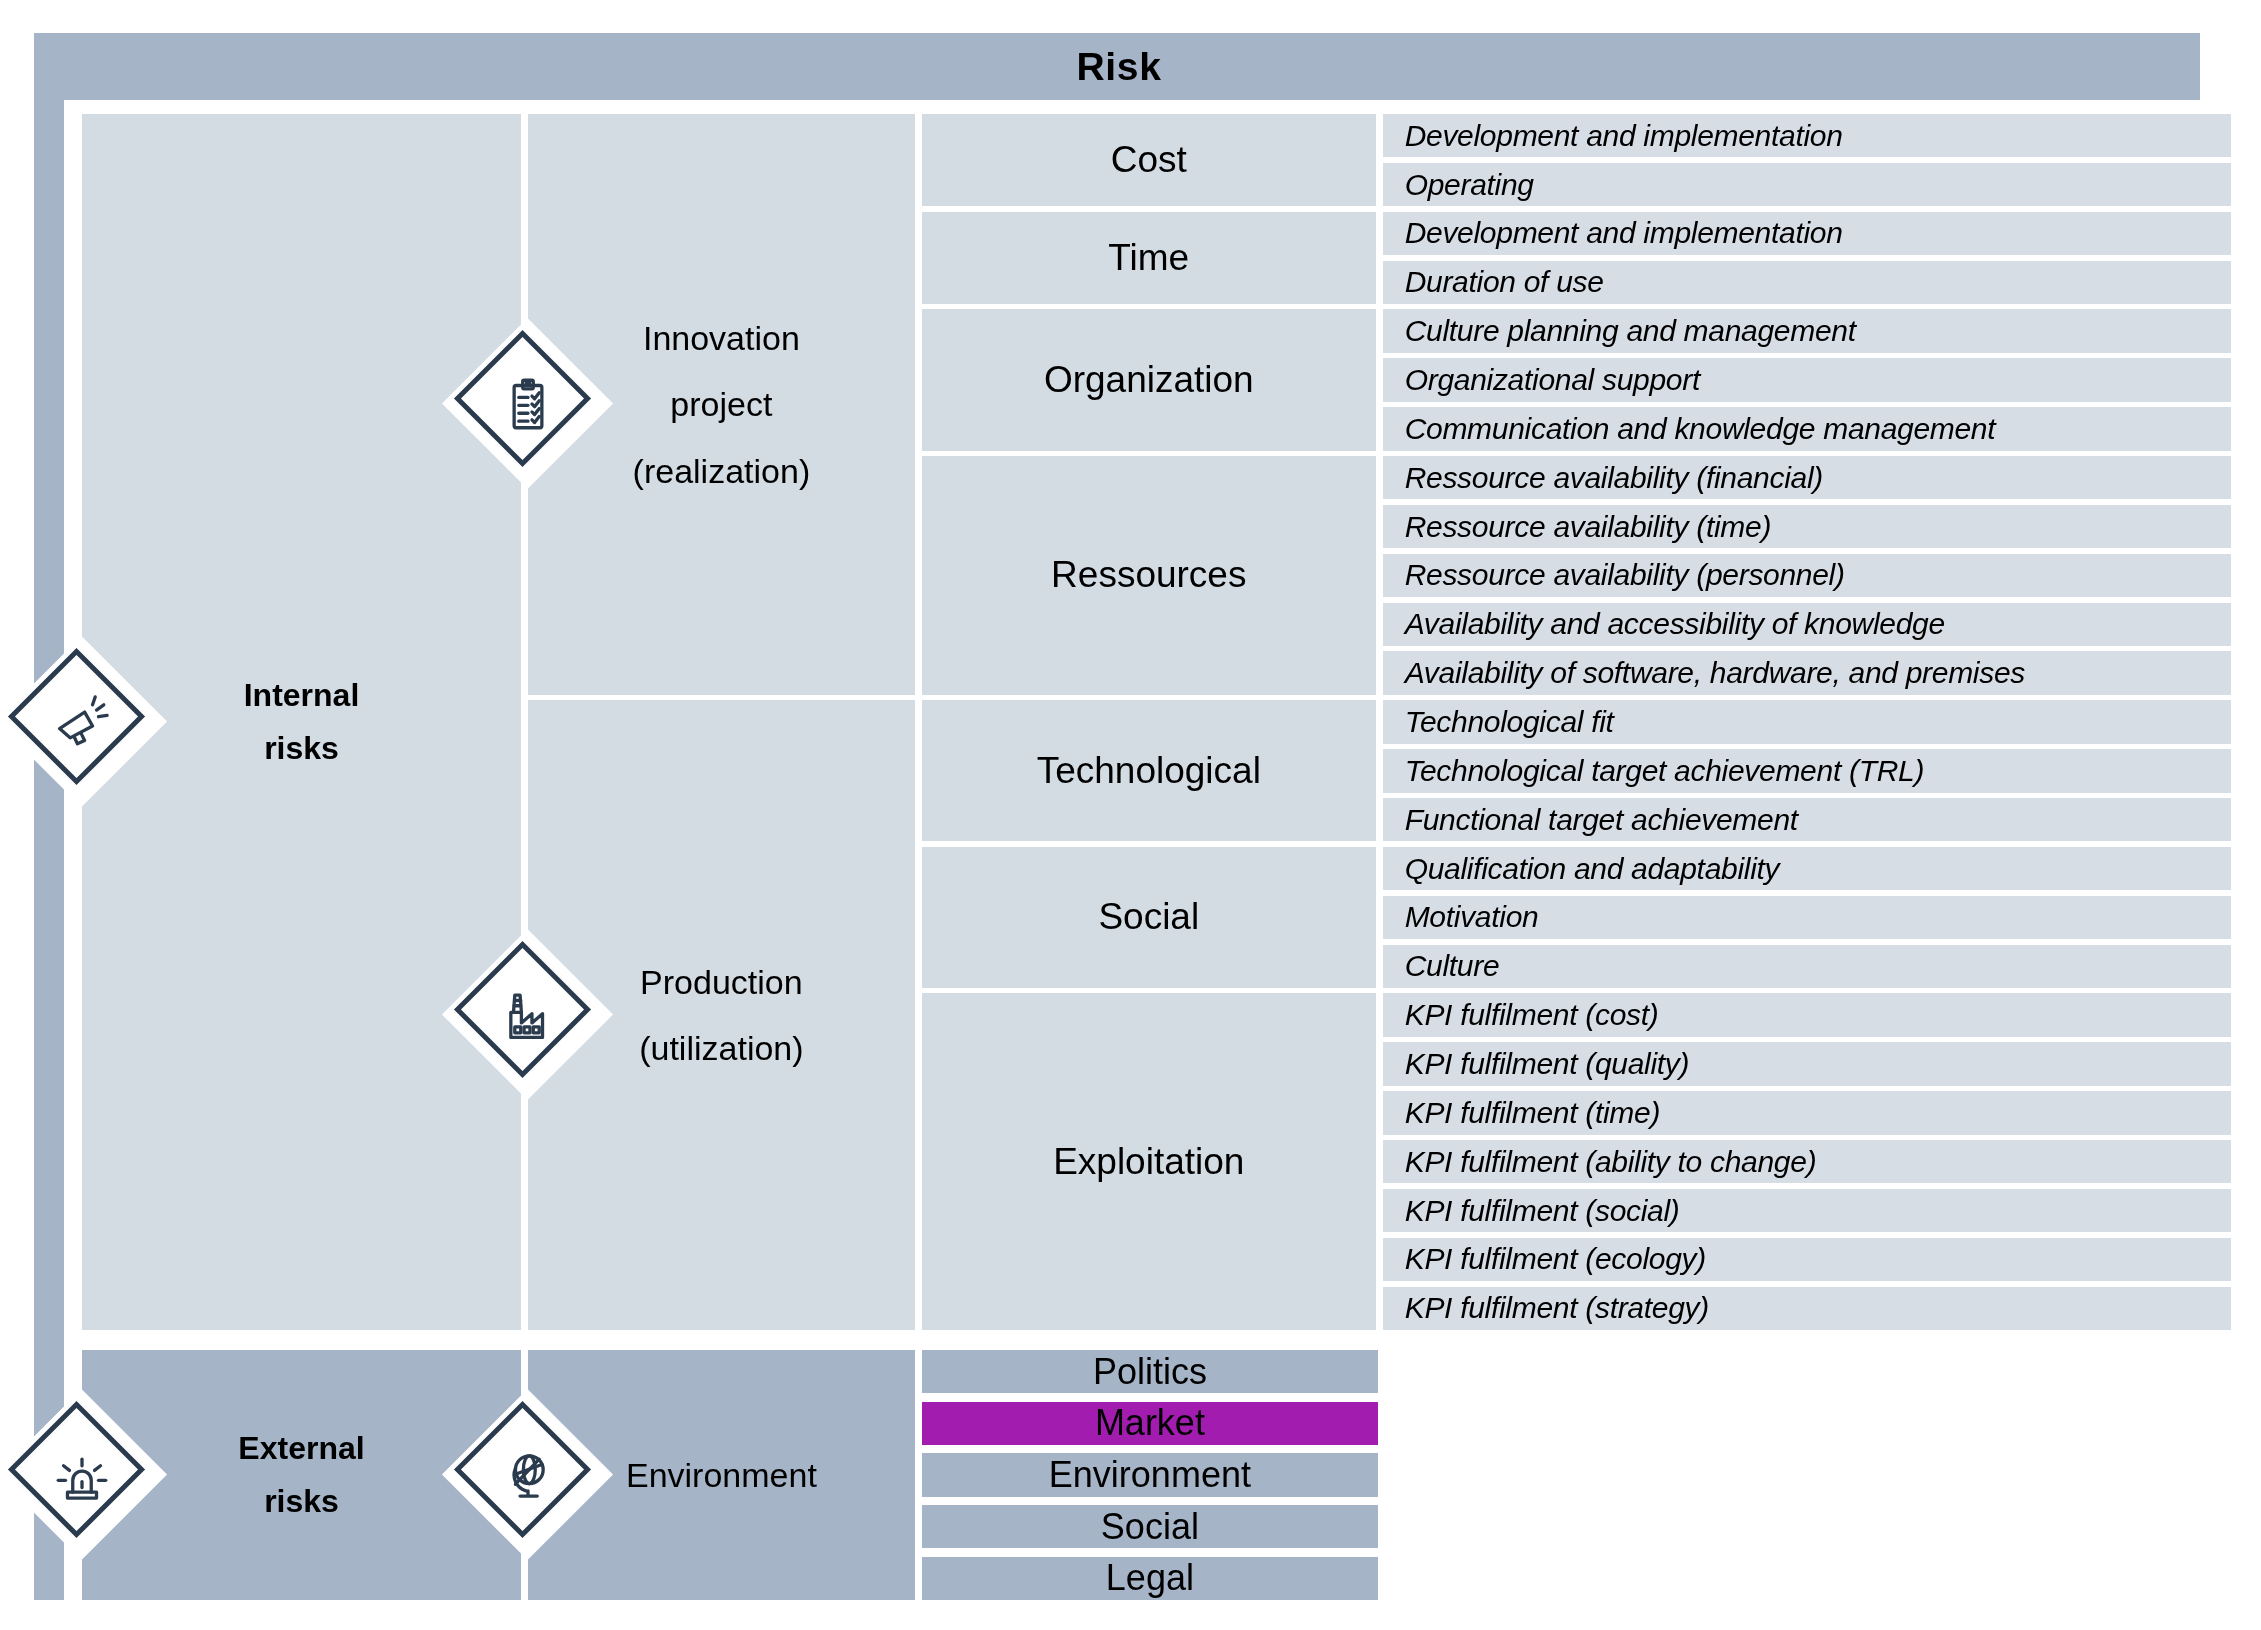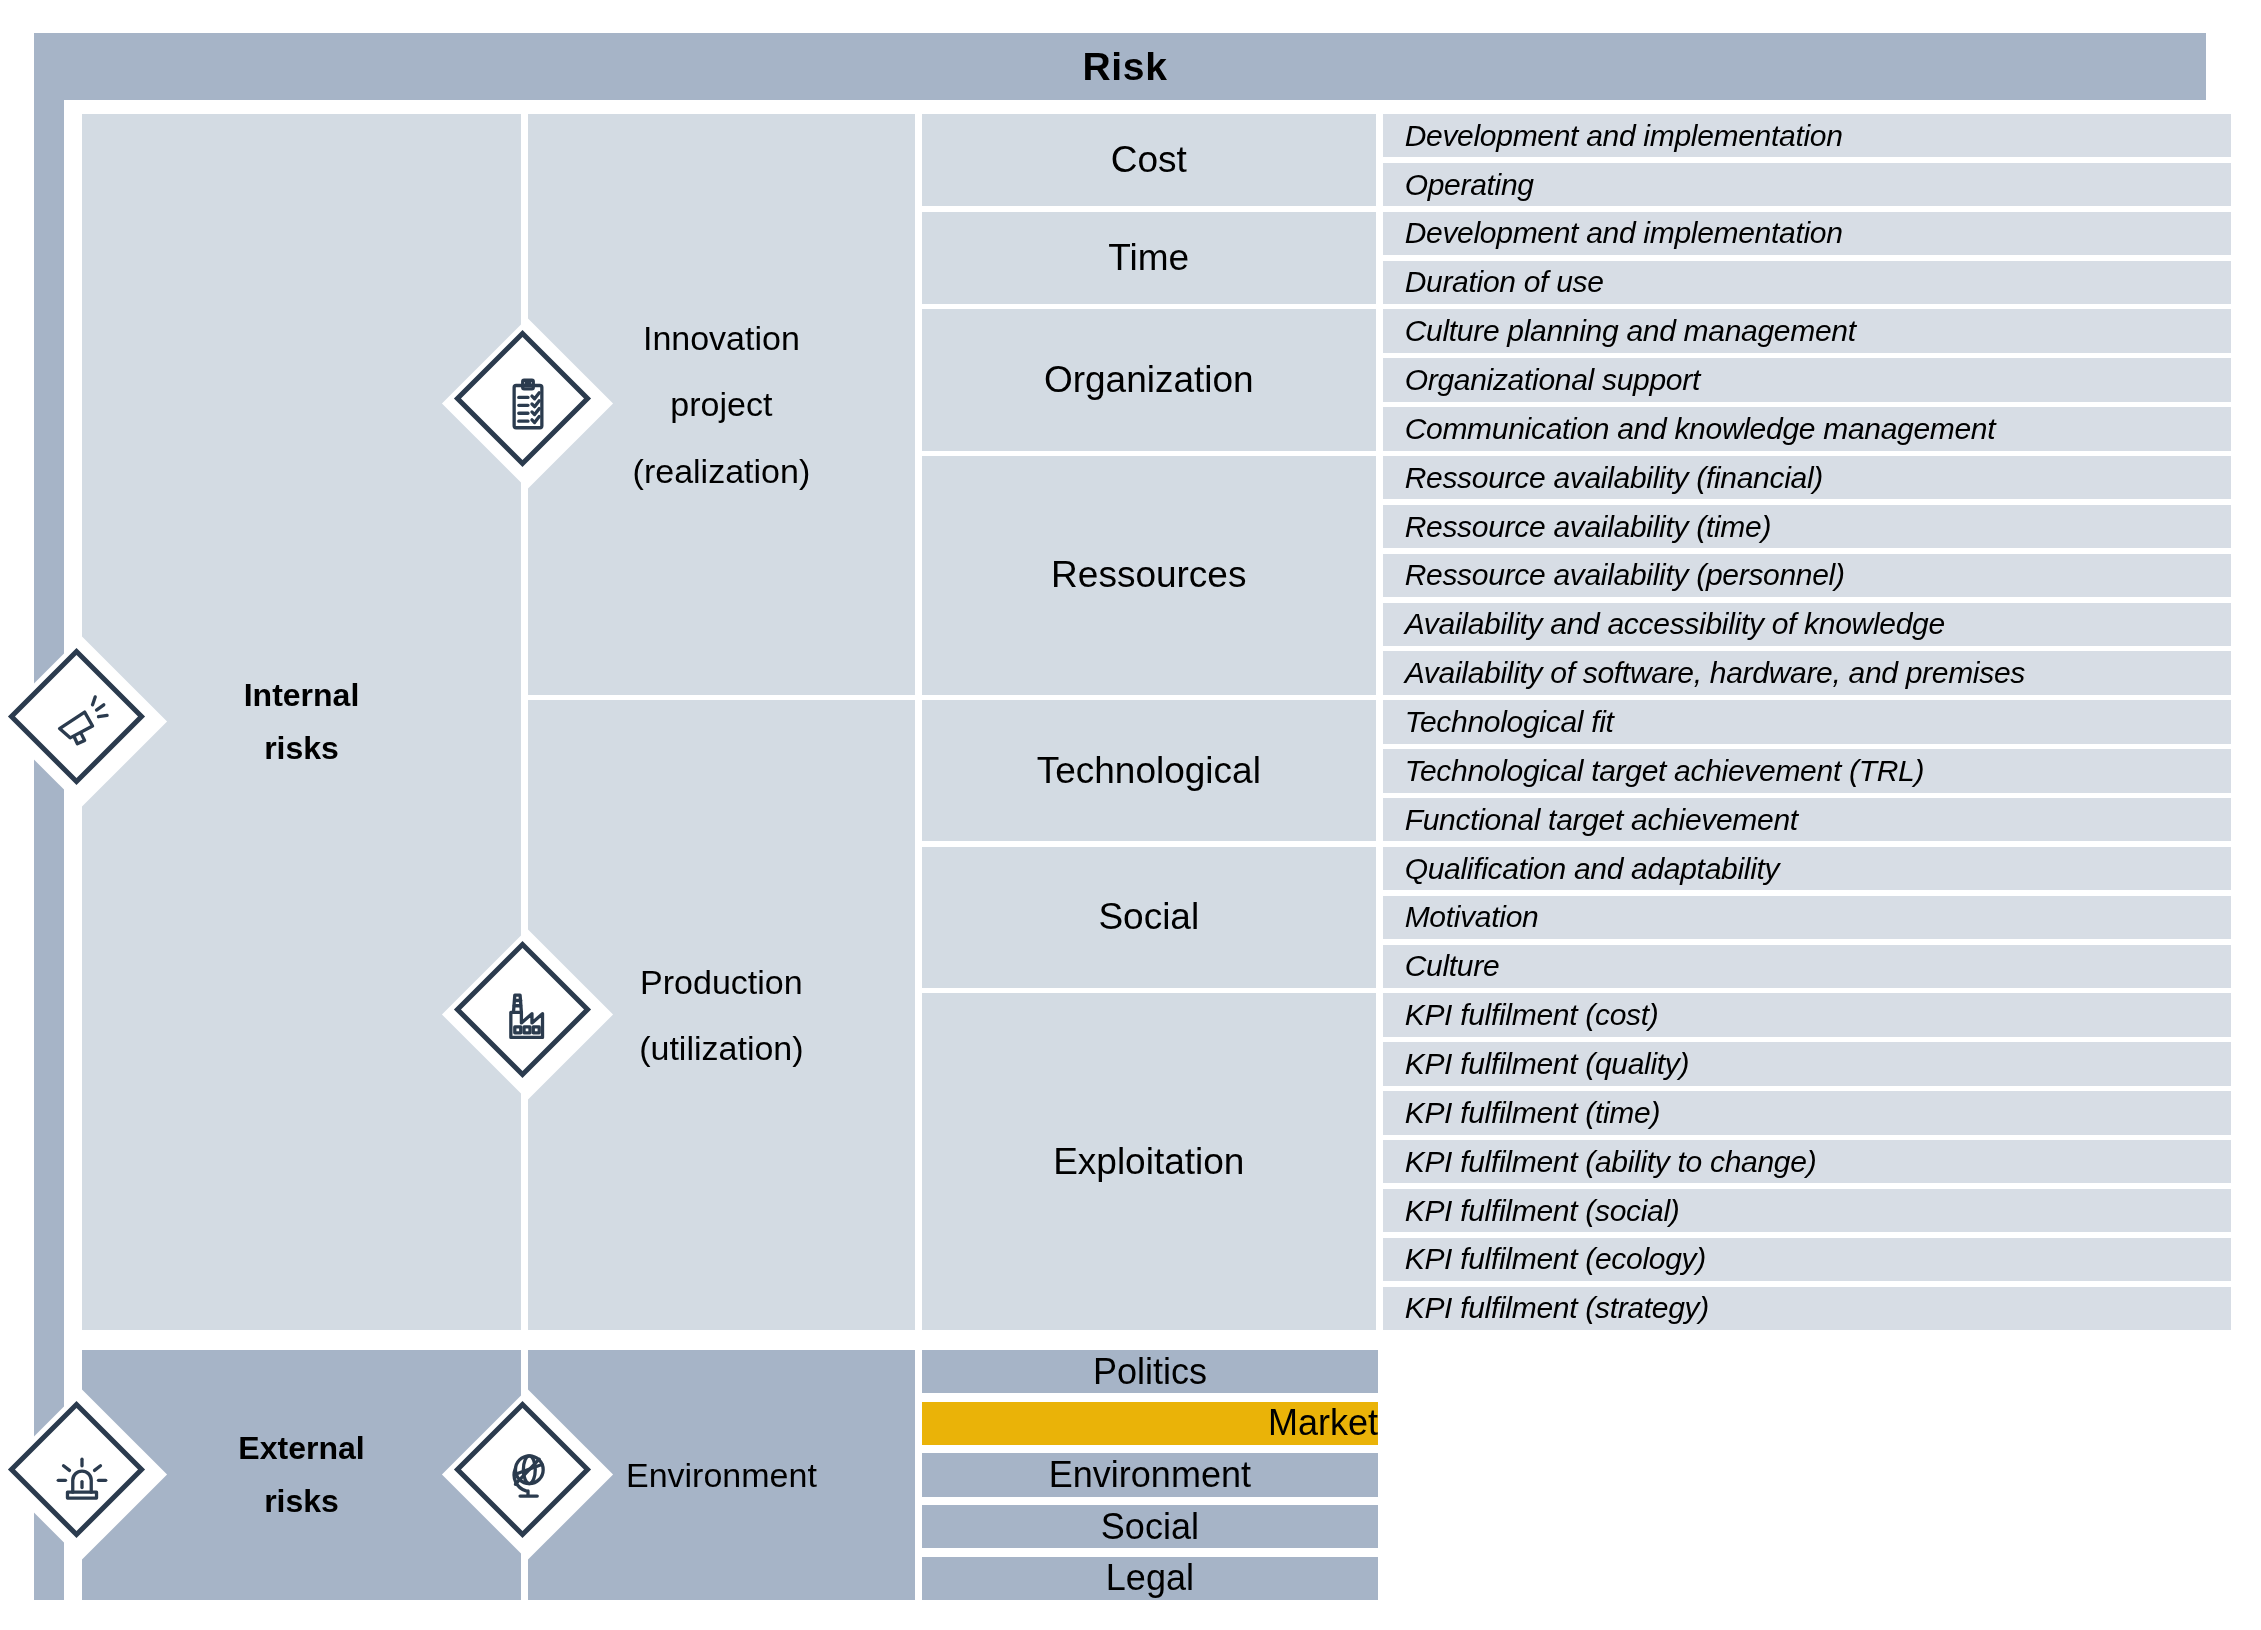--- a/index.html
+++ b/index.html
@@ -4,21 +4,21 @@
 <style>
   :root{
     --navy:#2b3b4e;
   }
   html,body{margin:0;padding:0;background:#ffffff;}
   body{font-family:"Liberation Sans", sans-serif; color:#000;}
   #stage{position:relative;width:2261px;height:1631px;background:#ffffff;overflow:hidden;}
 
   
   #left-bar{position:absolute;left:34px;top:33px;width:30px;height:1567px;}
-  #header{position:absolute;left:44px;top:33px;width:2162px;height:67px;
+  #header{position:absolute;left:38px;top:33px;width:2162px;height:67px;
           display:flex;align-items:center;justify-content:center;}
   #header .t{font-size:39px;font-weight:bold;letter-spacing:0.7px;}
 
   
   .grid{position:absolute;display:grid;column-gap:6.9px;row-gap:5.5px;}
   #internal-grid{left:82px;top:114px;width:2149px;height:1216px;
                  grid-template-columns:439px 387px 454px 1fr;}
   #external-grid{left:82px;top:1350px;width:1296px;height:250px;
                  grid-template-columns:439px 387px 1fr;row-gap:8.3px;}
 
@@ -239,21 +239,21 @@
     <path d="M67 26 L31 64"></path>
     <path d="M31 40 a25 25 0 0 0 16 34"></path>
     <path d="M50 74 v7"></path>
     <path d="M38 82 h26"></path>
   </svg>
         </div>
       </div>
       <div class="cell ext-item" style="background: rgb(166, 180, 199); grid-area: 1 / 3;">
         <span>Politics</span>
       </div>
-      <div class="cell ext-item" style="background: #eab308; grid-area: 2 / 3; justify-content: flex-end;">
+      <div class="cell ext-item" style="background: #a21caf; grid-area: 2 / 3;">
         <span>Market</span>
       </div>
       <div class="cell ext-item" style="background: rgb(166, 180, 199); grid-area: 3 / 3;">
         <span>Environment</span>
       </div>
       <div class="cell ext-item" style="background: rgb(166, 180, 199); grid-area: 4 / 3;">
         <span>Social</span>
       </div>
       <div class="cell ext-item" style="background: rgb(166, 180, 199); grid-area: 5 / 3;">
         <span>Legal</span>

